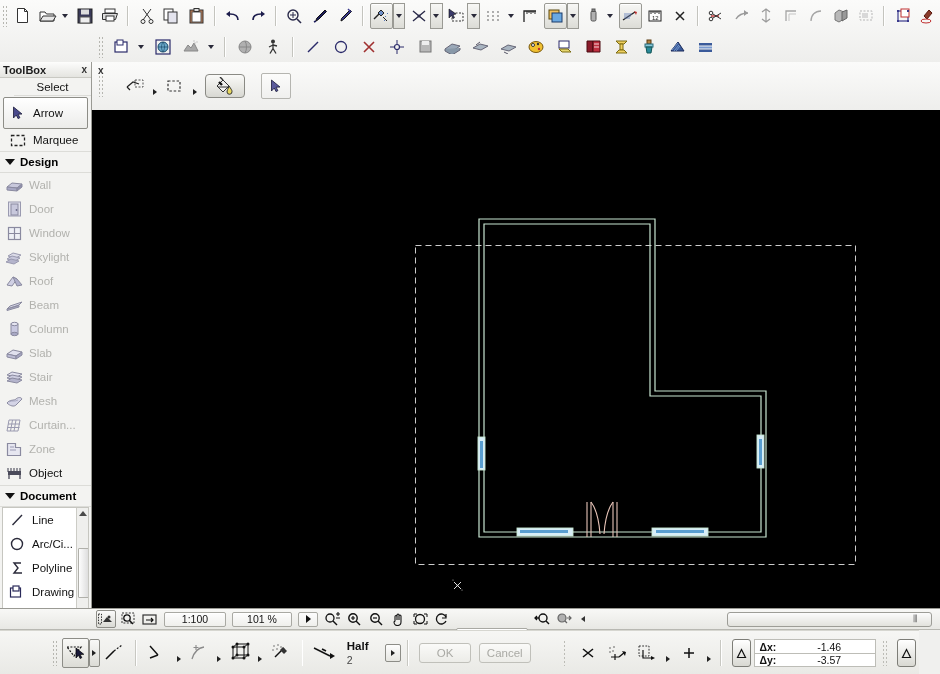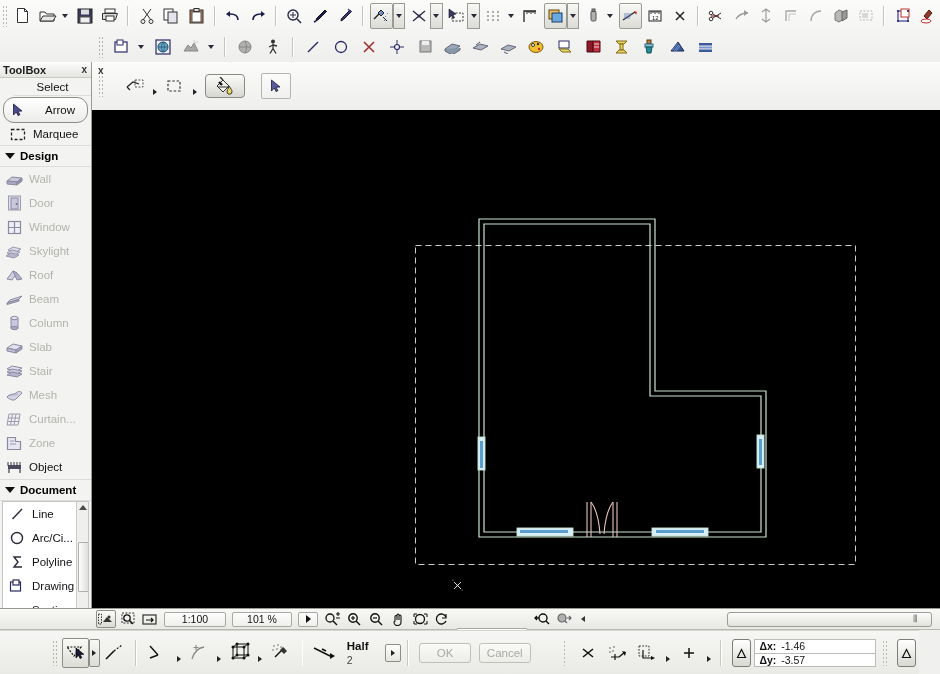--- a/index.html
+++ b/index.html
@@ -61,25 +61,24 @@
     height:17px;display:flex;align-items:center;justify-content:center;
     font-size:11.5px;color:#111;background:#f3f3f1;
     border-bottom:1px solid #dcdcd8;
     margin-left:14px;
   }
   .tb-item{
     height:24px;display:flex;align-items:center;padding-left:4px;
     box-sizing:border-box;cursor:default;
   }
   .tb-item.boxed{
-    margin:1px 3px;height:26px;
-    border:1px solid #8d8d87;border-radius:11px;
+    margin:1px 3px;height:32px;
+    border:1px solid #8d8d87;border-radius:2px;
     background:linear-gradient(#ffffff,#ececea);
     box-shadow:inset 0 1px 0 #fff;
-    gap:12px;
   }
   .tb-item.plain{margin:1px 3px;height:20px;border:1px solid transparent;}
   .tb-ico{width:20px;height:19px;margin-right:5px;flex:0 0 20px;
           display:flex;align-items:center;justify-content:center;}
   .tb-lbl{font-size:11.5px;color:#111;white-space:nowrap;}
   .tb-lbl.dim{color:#b2b2ae;}
   .tb-group{
     height:20px;display:flex;align-items:center;gap:5px;padding-left:5px;
     border-top:1px solid #dcdcd8;border-bottom:1px solid #dcdcd8;
     background:#f3f3f1;font-weight:bold;font-size:11.5px;
@@ -157,23 +156,23 @@
   .coordbox{
     display:flex;align-items:center;height:30px;margin-left:4px;
   }
   .coordpill{
     width:17px;height:26px;border:1px solid #7d7d77;border-radius:3px;
     background:linear-gradient(#ffffff,#d8d8d2);
     display:flex;align-items:center;justify-content:center;margin-right:3px;
   }
   .coordrows{display:flex;flex-direction:column;}
   .crow{
-    display:flex;align-items:flex-start;height:14px;
+    display:flex;align-items:center;height:14px;
     background:#fff;border:1px solid #bdbdb7;border-bottom:none;
-    padding:0 6px 0 4px;box-sizing:border-box;min-width:122px;
+    padding:0 6px 0 4px;box-sizing:border-box;min-width:122px;gap:36px;
   }
   .crow:last-child{border-bottom:1px solid #bdbdb7;}
   .ckey{font-weight:bold;font-size:10.5px;color:#111;margin-right:5px;}
   .cval{font-size:10.5px;color:#111;}
   .cgrip{width:5px;height:26px;margin:0 6px;
       background-image:radial-gradient(#bcbcb6 40%,transparent 41%);
       background-size:3px 4px;}
 </style>
 </head>
 <body>

